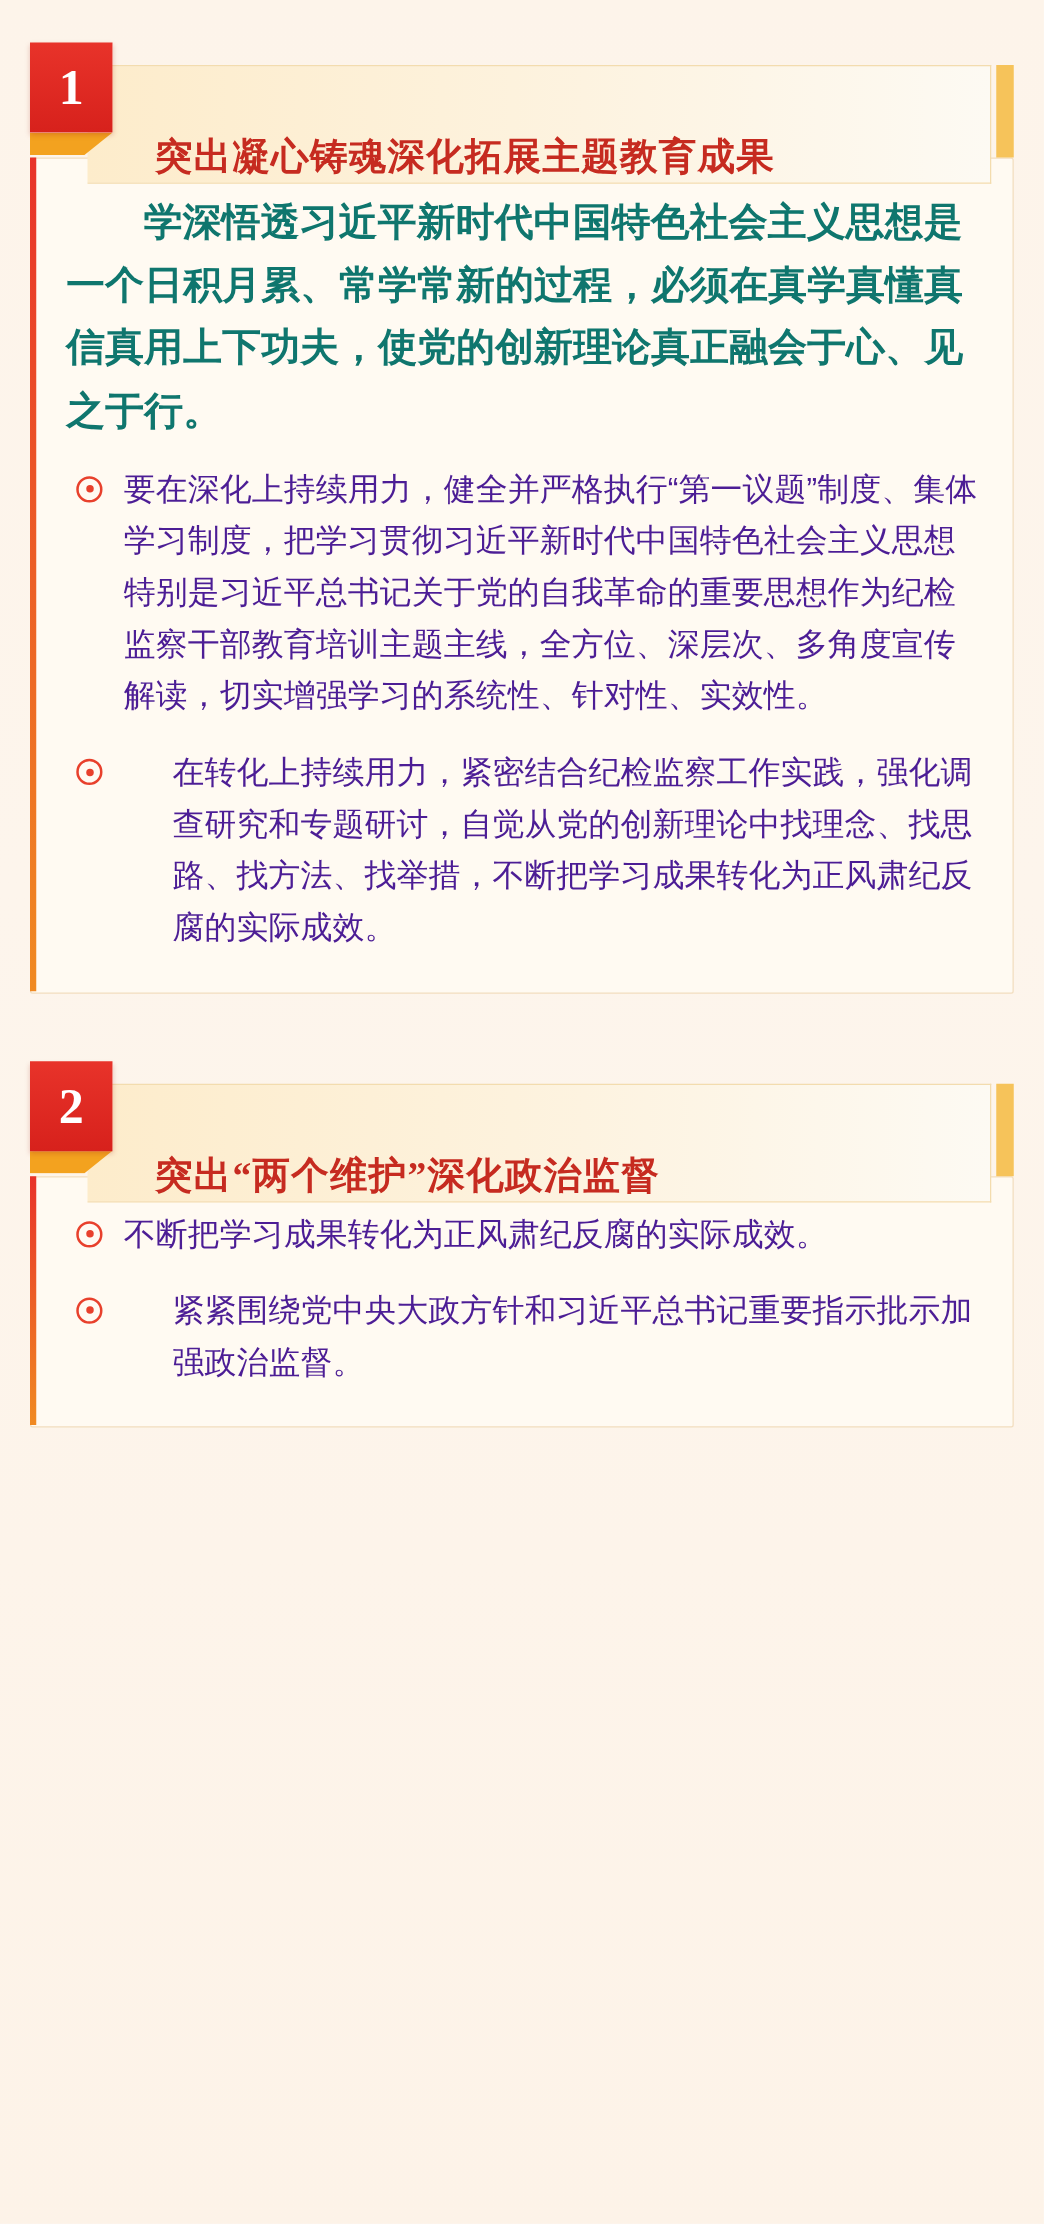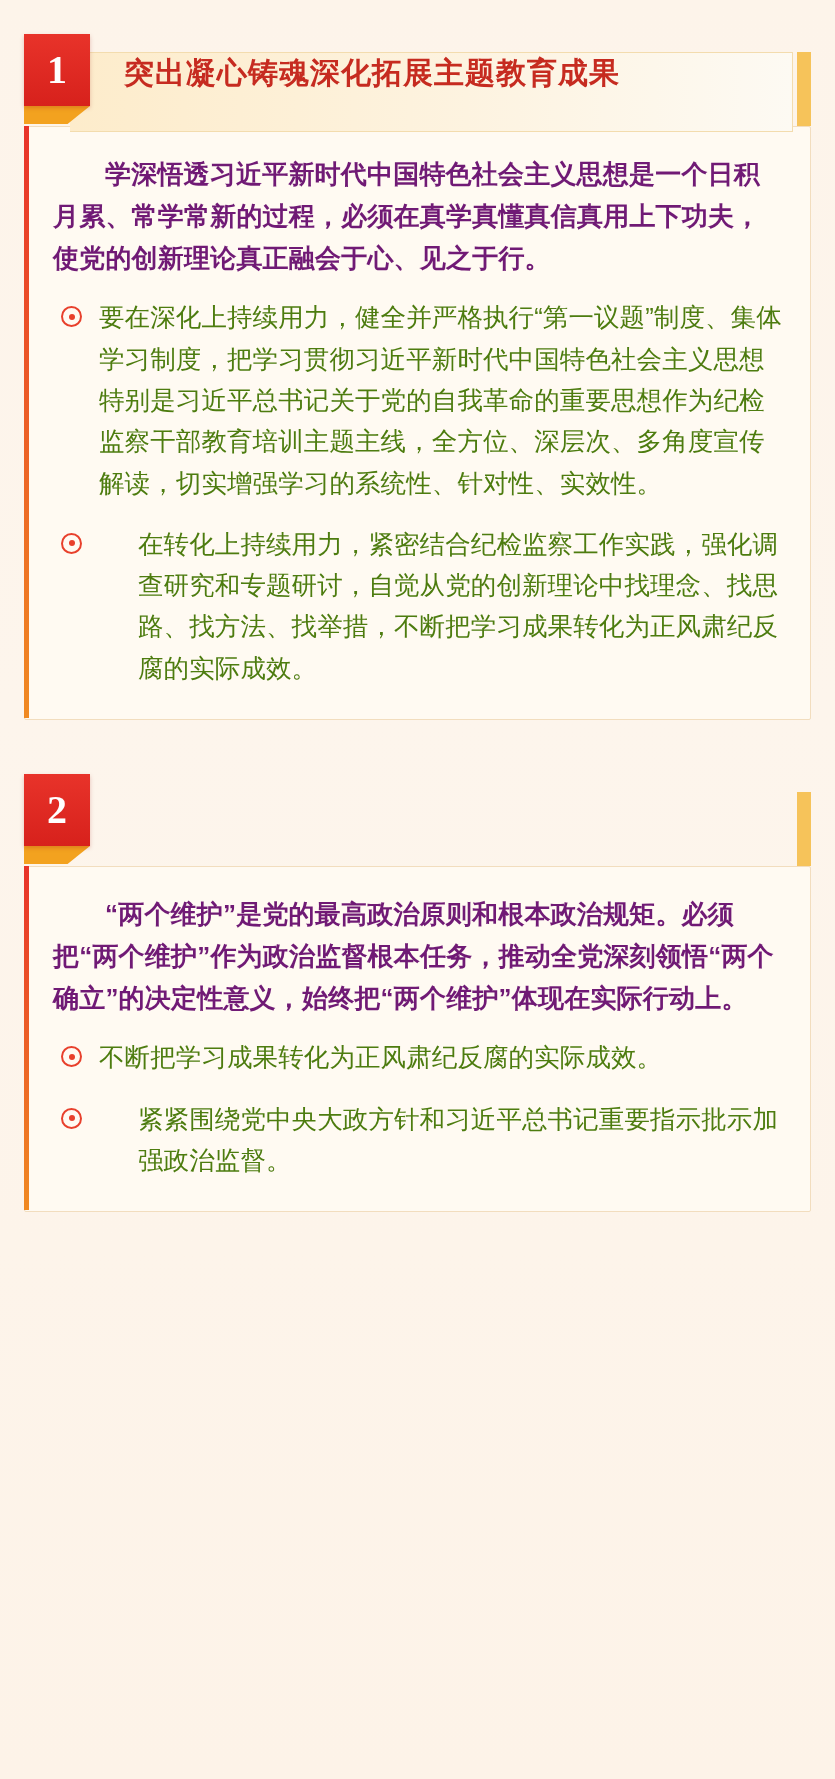--- a/index.html
+++ b/index.html
@@ -61,26 +61,26 @@
     height: 18px;
     background: #f3a21f;
     clip-path: polygon(0 0, 100% 0, 66% 100%, 0% 100%);
     z-index: 4;
   }
   .title-ribbon {
     position: absolute;
     left: 46px;
     top: 18px;
     right: 18px;
-    height: 80px;
+    height: 95px;
     background: linear-gradient(90deg, #fdeccb 0%, #fdf3e0 55%, #fdfaf3 100%);
     border: 1px solid #f3dcae;
     border-left: none;
     display: flex;
-    align-items: flex-start;
+    align-items: flex-end;
     padding-left: 54px;
     box-sizing: border-box;
     z-index: 2;
   }
   .title-ribbon .title-text {
     color: #c62b20;
     font-size: 30px;
     font-weight: bold;
     letter-spacing: 1px;
     font-family: "Liberation Serif", serif;
@@ -111,22 +111,22 @@
     content: "";
     position: absolute;
     left: -1px;
     top: -1px;
     width: 5px;
     height: 100%;
     background: linear-gradient(180deg, #e8332a 0%, #f08a22 100%);
   }
 
   .lead {
-    color: #701a75;
-    font-size: 26px;
+    color: #0f766e;
+    font-size: 31px;
     font-weight: bold;
     line-height: 1.62;
     text-indent: 2em;
     letter-spacing: 0.2px;
     margin: 0 0 18px 0;
     font-family: "Liberation Sans", sans-serif;
   }
 
   .bullet-list {
     list-style: none;
@@ -155,21 +155,21 @@
     left: 50%;
     top: 50%;
     transform: translate(-50%, -50%);
     width: 6px;
     height: 6px;
     border-radius: 50%;
     background: #e8402c;
   }
   .bullet-text {
     flex: 1 1 auto;
-    color: #4d7c0f;
+    color: #4c1d95;
     font-size: 25.5px;
     line-height: 1.62;
     letter-spacing: 0.1px;
   }
 
   .divider-gap { height: 18px; }
 </style>
 </head>
 <body>
 
@@ -200,25 +200,27 @@
       </ul>
     </div>
   </div>
 
   <div class="divider-gap"></div>
 
   <div class="section second">
     <div class="sec-header">
       <div class="num-badge">2</div>
       <div class="num-tail"></div>
+      <div class="title-ribbon">
+        <span class="title-text">突出“两个维护”深化政治监督</span>
+      </div>
       <div class="ribbon-edge"></div>
     </div>
 
     <div class="card">
-      <p class="lead">“两个维护”是党的最高政治原则和根本政治规矩。必须把“两个维护”作为政治监督根本任务，推动全党深刻领悟“两个确立”的决定性意义，始终把“两个维护”体现在实际行动上。</p>
 
       <ul class="bullet-list">
         <li class="bullet-item">
           <span class="bullet-dot"></span>
           <span class="bullet-text">不断把学习成果转化为正风肃纪反腐的实际成效。</span>
         </li>
         <li class="bullet-item">
           <span class="bullet-dot"></span>
           <span class="bullet-text">紧紧围绕党中央大政方针和习近平总书记重要指示批示加强政治监督。</span>
         </li>

